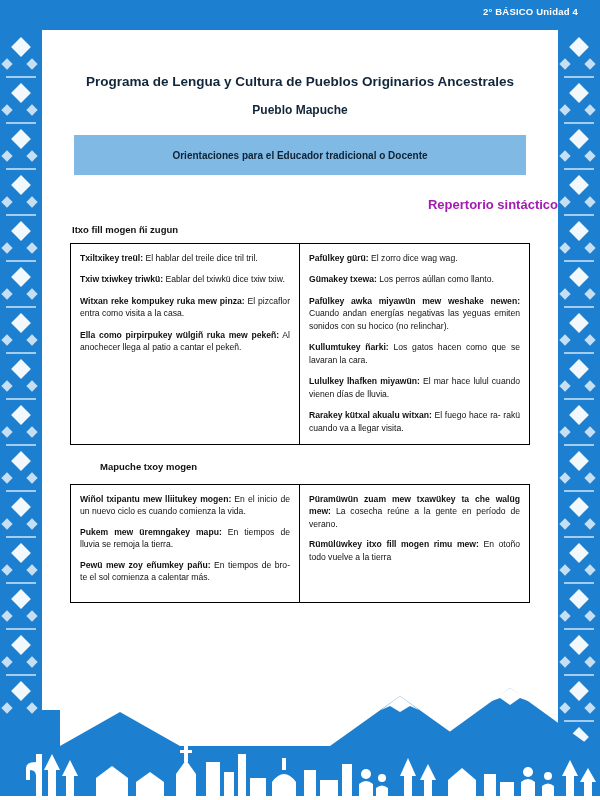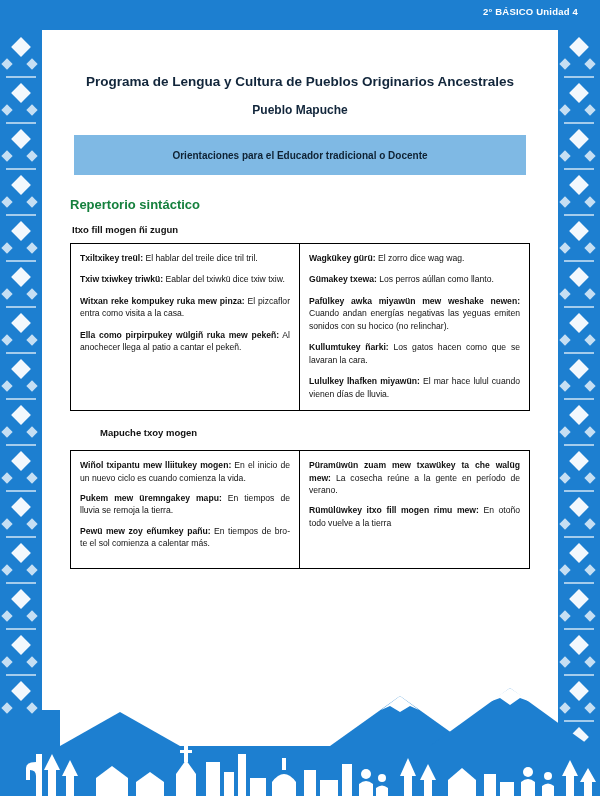--- a/index.html
+++ b/index.html
@@ -117,23 +117,24 @@
     justify-content: center;
   }
   .blue-banner span {
     color: #0f2233;
     font-size: 10px;
     font-weight: bold;
   }
 
   .section-title {
     margin: 22px 0 0 28px;
-    color: #15803d;
+    color: #a21caf;
     font-size: 13px;
     font-weight: bold;
+    text-align: right;
   }
 
   .sub-head {
     margin: 12px 0 0 30px;
     font-size: 9.5px;
     font-weight: bold;
     color: #111111;
   }
 
   
@@ -334,25 +335,26 @@
     <div class="sub-head">Itxo fill mogen ñi zugun</div>
 
     <div class="tbl tbl1">
       <div class="col left-col" id="t1-left">
           <div class="entry"><b>Txiltxikey treül:</b><span> El hablar del treile dice tril tril.</span></div>
           <div class="entry"><b>Txiw txiwkey triwkü:</b><span> Eablar del txiwkü dice txiw txiw.</span></div>
           <div class="entry"><b>Witxan reke kompukey ruka mew pinza:</b><span> El pizcaflor entra como visita a la casa.</span></div>
           <div class="entry"><b>Ella como pirpirpukey wülgiñ ruka mew pekeñ:</b><span> Al anochecer llega al patio a cantar el pekeñ.</span></div>
         </div>
       <div class="col right-col" id="t1-right">
-          <div class="entry"><b>Wagkükey gürü:</b><span> El zorro dice wag wag.</span></div>
+          <div class="entry"><b>Pafülkey gürü:</b><span> El zorro dice wag wag.</span></div>
           <div class="entry"><b>Gümakey txewa:</b><span> Los perros aúllan como llanto.</span></div>
           <div class="entry"><b>Pafülkey awka miyawün mew weshake newen:</b><span> Cuando andan energías negativas las yeguas emiten sonidos con su hocico (no relinchar).</span></div>
           <div class="entry"><b>Kullumtukey ñarki:</b><span> Los gatos hacen como que se lavaran la cara.</span></div>
           <div class="entry"><b>Lululkey lhafken miyawün:</b><span> El mar hace lulul cuando vienen días de lluvia.</span></div>
+          <div class="entry"><b>Rarakey kütxal akualu witxan:</b><span> El fuego hace ra- rakü cuando va a llegar visita.</span></div>
         </div>
     </div>
 
     <div class="sub-head-2">Mapuche txoy mogen</div>
 
     <div class="tbl tbl2">
       <div class="col left-col" id="t2-left">
           <div class="entry"><b>Wiñol txipantu mew lliitukey mogen:</b><span> En el inicio de un nuevo ciclo es cuando comienza la vida.</span></div>
           <div class="entry"><b>Pukem mew üremngakey mapu:</b><span> En tiempos de lluvia se remoja la tierra.</span></div>
           <div class="entry"><b>Pewü mew zoy eñumkey pañu:</b><span> En tiempos de bro- te el sol comienza a calentar más.</span></div>

